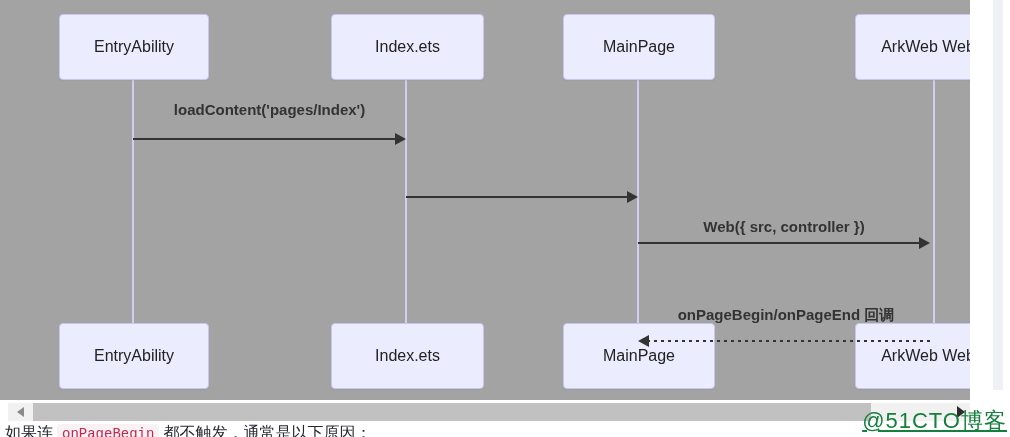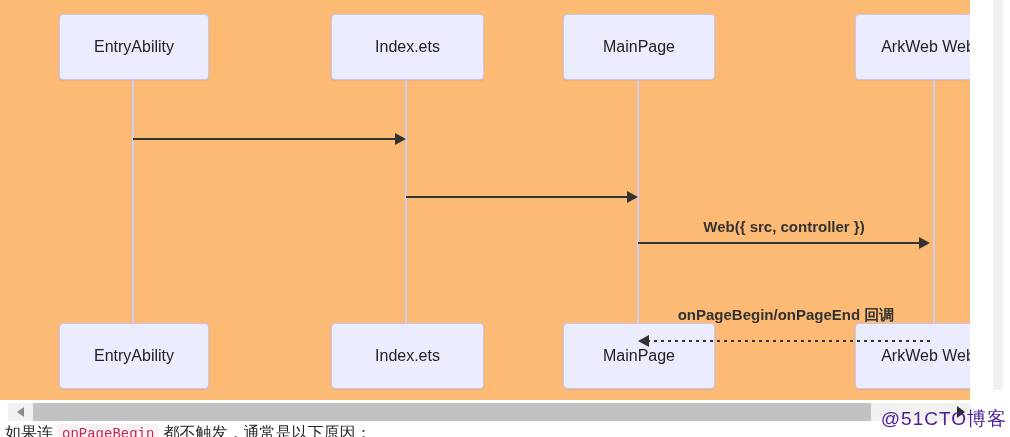--- a/index.html
+++ b/index.html
@@ -4,21 +4,21 @@
 <style>
   html,body{margin:0;padding:0;}
   body{
     width:1010px;height:437px;position:relative;overflow:hidden;
     background:#ffffff;
     font-family:"Liberation Sans", sans-serif;
   }
   
   .diagram-viewport{
     position:absolute;left:0;top:0;width:970px;height:400px;
-    overflow:hidden;background:#fdba74;
+    overflow:hidden;background:#a3a3a3;
   }
   
   .actor{
     position:absolute;height:64px;
     background:#ECECFF;border:1px solid #c9c5ee;border-radius:4px;
     display:flex;align-items:center;justify-content:center;
     font-size:16px;color:#222;white-space:nowrap;
     box-shadow:0 1px 1px rgba(120,120,160,0.15);
   }
   .actor.top{top:14px;}
@@ -72,21 +72,21 @@
     width:0;height:0;border-top:6px solid transparent;border-bottom:6px solid transparent;
     border-left:8px solid #2b2b2b;
   }
   
   .vbar{
     position:absolute;left:993px;top:0;width:10px;height:390px;background:#eff1f4;
   }
   
   .watermark{
     position:absolute;right:3px;top:406px;
-    font-size:19px;color:#4c1d95;letter-spacing:1px;white-space:nowrap;
+    font-size:22px;color:#15803d;letter-spacing:1px;white-space:nowrap;text-decoration:underline;
   }
   
   .footer-line{
     position:absolute;left:5px;top:422px;width:990px;
     font-size:16px;line-height:22px;color:#24292f;white-space:nowrap;
   }
   .footer-line code{
     font-family:"Liberation Mono", monospace;
     font-size:14px;color:#c7254e;background:#f9f2f4;
     padding:2px 5px;border-radius:3px;margin:0 4px;
@@ -122,20 +122,21 @@
     <span>Index.ets</span>
   </div>
   <div class="actor bottom" style="left:563px;width:150px;">
     <span>MainPage</span>
   </div>
   <div class="actor bottom" style="left:855px;width:158px;">
     <span>ArkWeb WebVi</span>
   </div>
 
   <div class="msg" style="left:133px;top:101px;width:273px;height:46px;">
+    <div class="msg-label">loadContent('pages/Index')</div>
     <div class="msg-line" style="left:0;top:37px;width:265px;"></div>
     <div class="arrow-right" style="right:0;top:32px;"></div>
   </div>
 
   <div class="msg" style="left:406px;top:158px;width:232px;height:47px;">
     <div class="msg-line" style="left:0;top:38px;width:224px;"></div>
     <div class="arrow-right" style="right:0;top:33px;"></div>
   </div>
 
   <div class="msg" style="left:638px;top:218px;width:292px;height:33px;">

